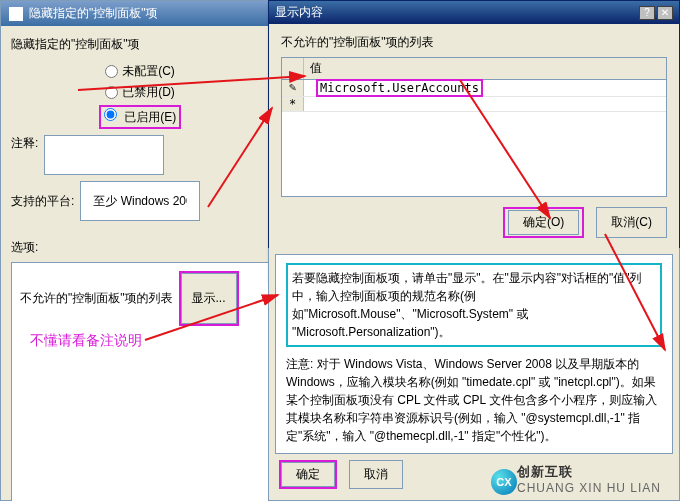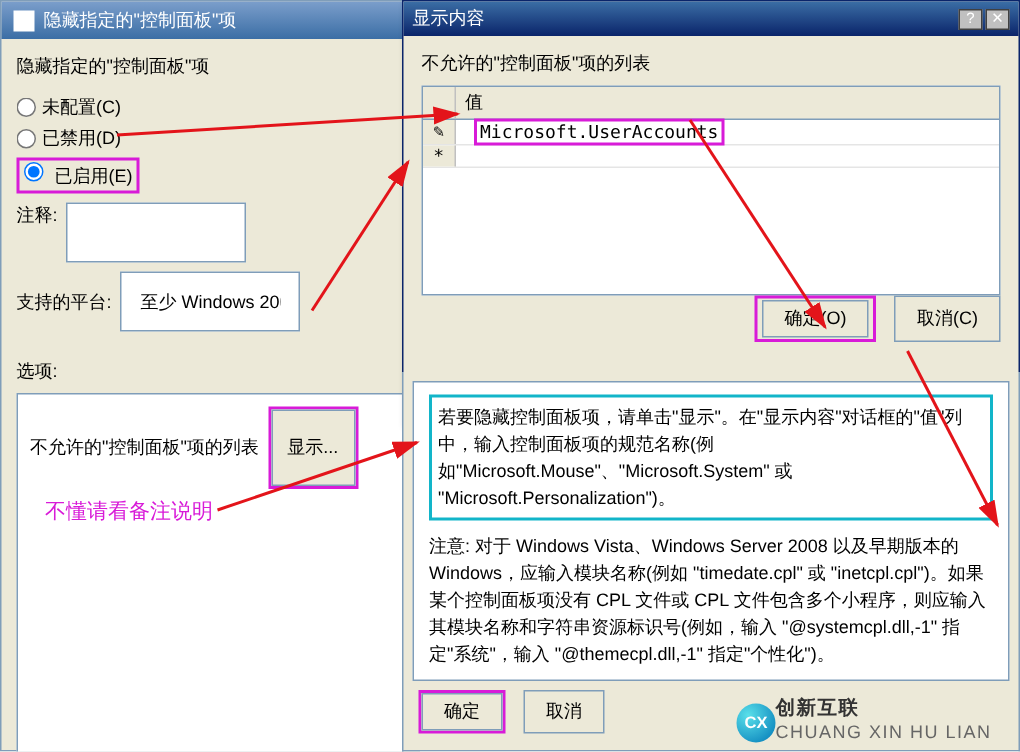--- a/index.html
+++ b/index.html
@@ -4,21 +4,21 @@
 <style>
 * { box-sizing: border-box; margin: 0; padding: 0; font-family: "Microsoft YaHei", SimSun, Arial, sans-serif; font-size: 12px; }
 body { background: #fff; width: 680px; height: 501px; position: relative; overflow: hidden; }
 
 
 .back-window { position: absolute; left: 0; top: 0; width: 280px; height: 501px; background: #ece9d8; border: 1px solid #7f9db9; }
 .back-title { background: linear-gradient(#7b9ecb, #3b6ea5); color: #fff; padding: 4px 8px; font-size: 12px; display: flex; align-items: center; }
 .back-title .tb-icon { width: 14px; height: 14px; background: #fff; margin-right: 6px; }
 .back-body { padding: 10px 10px; }
 .back-heading { margin-bottom: 10px; }
-.radio-row { display: flex; align-items: center; margin: 4px 0; }
+.radio-row { display: flex; align-items: center; margin: 4px 0; justify-content: center; }
 .radio-row input { margin-right: 4px; }
 .hl-magenta { border: 2px solid #d81bd8; padding: 1px 3px; }
 .comment-row { display: flex; align-items: flex-start; margin: 6px 0; }
 .comment-row label { margin-right: 6px; }
 .comment-row textarea { width: 120px; height: 40px; border: 1px solid #7f9db9; background: #fff; resize: none; }
 .platform-row { display: flex; align-items: center; margin-top: 6px; }
 .platform-row label { margin-right: 6px; }
 .platform-row input { width: 120px; border: 1px solid #7f9db9; background: #fff; padding: 12px; }
 .options-label { margin-top: 18px; margin-bottom: 6px; }
 .options-panel { border: 1px solid #7f9db9; background: #fff; height: 260px; padding: 8px; position: relative; }
@@ -34,21 +34,21 @@
 .cap { width: 16px; height: 14px; background: #c0c0c0; border: 1px solid #404040; font-size: 10px; line-height: 12px; text-align: center; cursor: pointer; }
 .front-body { padding: 10px 12px; }
 .grid { border: 1px solid #7f9db9; background: #fff; height: 140px; }
 .grid-head { display: flex; background: #ece9d8; border-bottom: 1px solid #7f9db9; }
 .gh-rowhdr { width: 22px; border-right: 1px solid #c0c0c0; }
 .gh-col { flex: 1; padding: 2px 6px; }
 .grid-row { display: flex; border-bottom: 1px solid #e5e5e5; }
 .gr-hdr { width: 22px; background: #ece9d8; border-right: 1px solid #c0c0c0; text-align: center; font-family: monospace; }
 .gr-cell { flex: 1; padding: 1px 12px; }
 .gr-cell-input { border: 2px solid #d81bd8; padding: 0 2px; font-family: monospace; }
-.front-buttons { display: flex; justify-content: flex-end; gap: 12px; margin-top: 0; }
+.front-buttons { display: flex; justify-content: flex-end; gap: 12px; margin-top: 10px; }
 .dlg-btn { background: #ece9d8; border: 1px solid #7f9db9; padding: 3px 14px; cursor: pointer; }
 
 
 .help-panel { position: absolute; left: 268px; top: 248px; width: 412px; height: 253px; background: #ece9d8; border: 1px solid #7f9db9; border-top: none; }
 .help-inner { background: #fff; margin: 6px; border: 1px solid #7f9db9; padding: 8px 10px; height: 200px; overflow: hidden; line-height: 1.5; }
 .help-highlight { border: 2px solid #12b5c9; padding: 4px; margin-bottom: 8px; }
 .help-buttons { display: flex; justify-content: flex-start; gap: 12px; padding: 0 10px 6px; }
 .help-buttons .hb1 { border: 2px solid #d81bd8; display: inline-block; }
 
 

